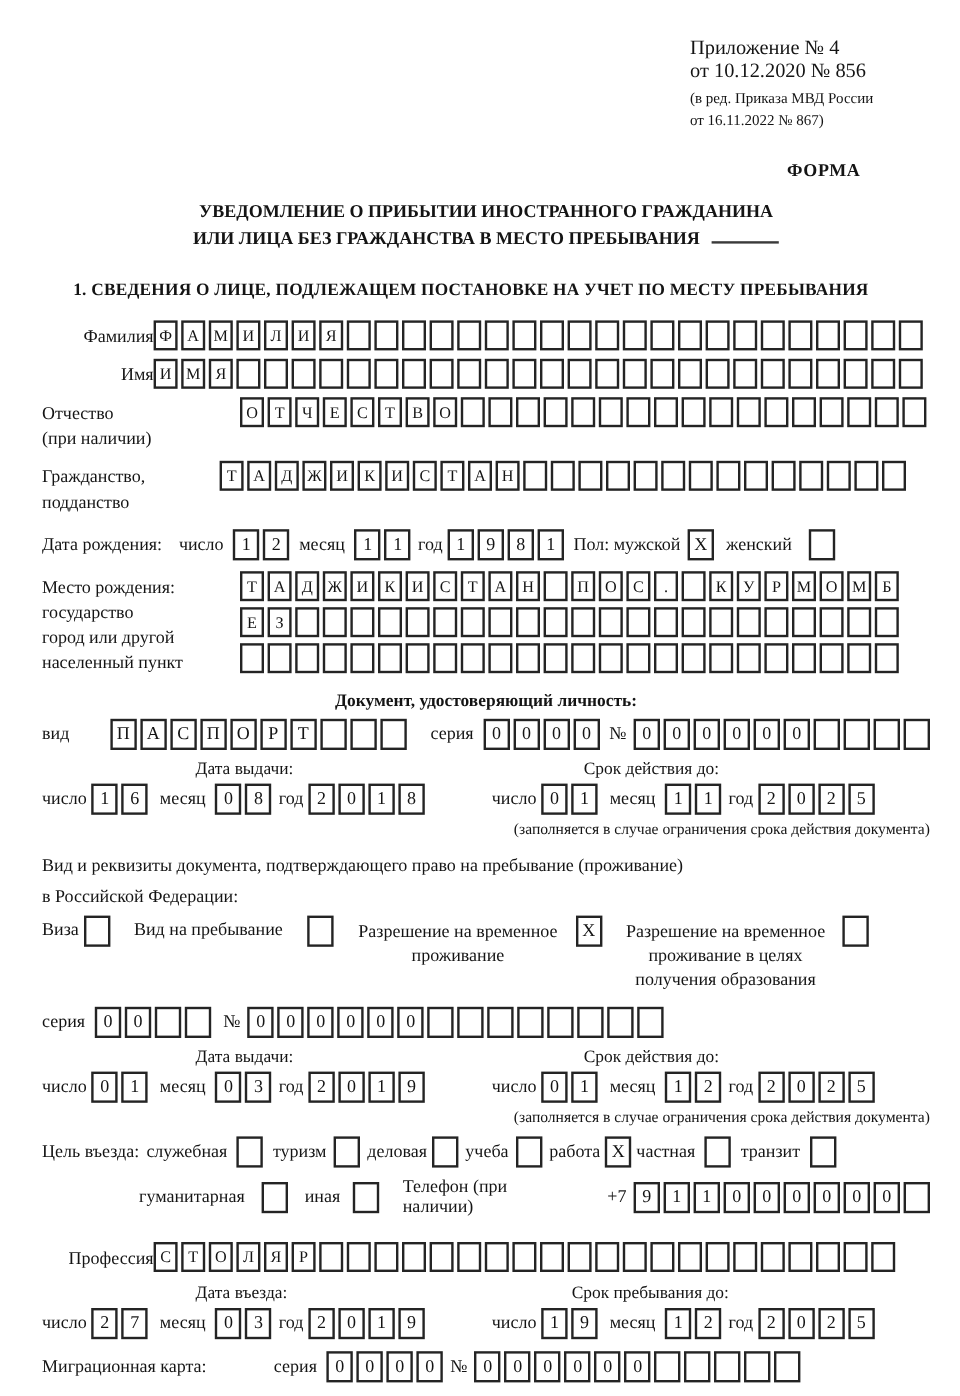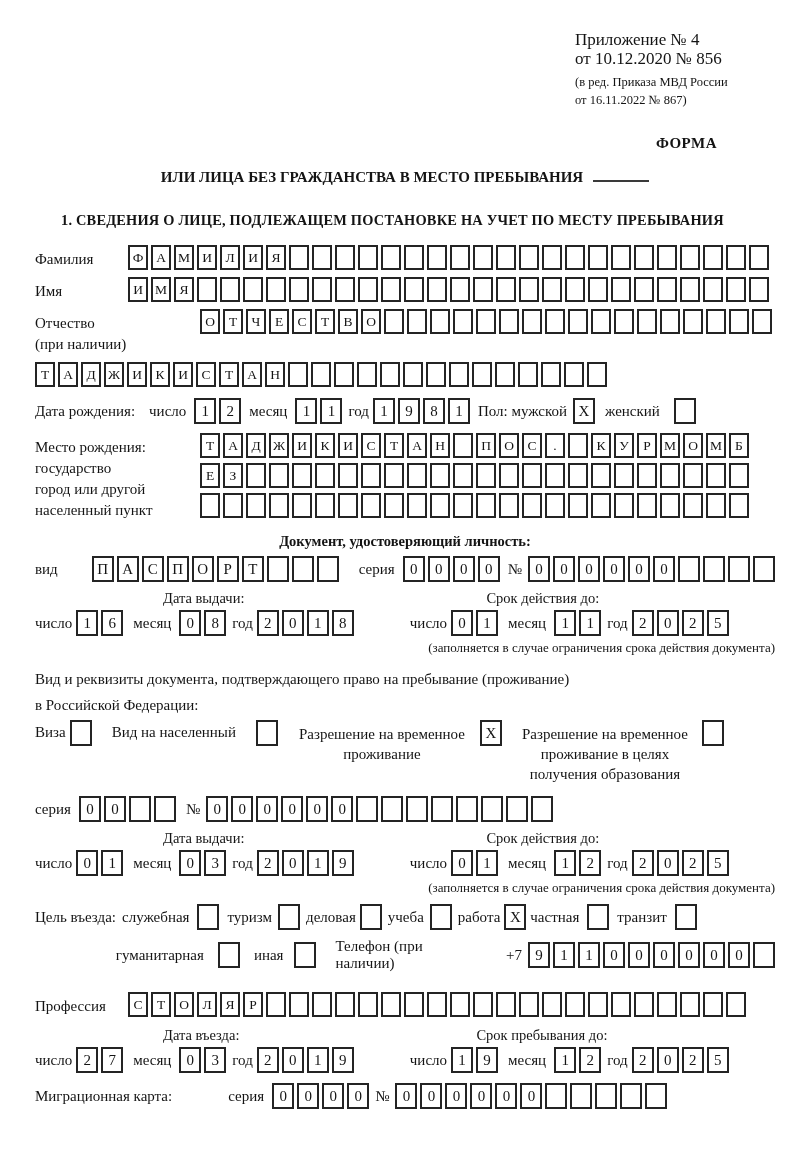--- a/index.html
+++ b/index.html
@@ -12,21 +12,21 @@
   }
   .appendix { margin-left:540px; font-size:17px; line-height:19px; }
   .edition  { margin-left:540px; font-size:12.5px; line-height:18px; margin-top:5px; }
   .form-word { text-align:right; padding-right:58px; font-weight:bold; font-size:15px; margin-top:26px; letter-spacing:.5px; }
   .title { text-align:center; font-weight:bold; font-size:15px; line-height:22px; margin-top:14px; }
   .blank-line { display:inline-block; width:56px; border-bottom:2px solid #3a3a3a; height:12px; margin-left:10px; }
   .sec-heading { margin-top:24px; margin-left:26px; font-weight:bold; font-size:14.4px; letter-spacing:.2px; }
 
   .frow { display:flex; align-items:flex-start; margin-top:7px; }
   .flabel { flex:none; padding-top:4px; line-height:21px; }
-  .w93 { width:93px; } .w165 { width:165px; } .w148 { width:148px; }
+  .w93 { width:93px;text-align:right; } .w165 { width:165px; } .w148 { width:148px; }
   .cells { display:flex; gap:3px; flex:none; }
   .cell {
     flex:none; width:20px; height:25px; border:2px solid #242424;
     display:flex; align-items:center; justify-content:center;
     font-size:13.5px; background:#fff;
   }
   .cells-lg .cell, .cells-lg.cells .cell { width:22px; height:26px; font-size:15px; }
   .cellcol { display:flex; flex-direction:column; gap:5px; }
 
   .inline-row { display:flex; align-items:center; margin-top:9px; }
@@ -50,20 +50,21 @@
   <div>Приложение № 4</div>
   <div>от 10.12.2020 № 856</div>
 </div>
 <div class="edition">
   <div>(в ред. Приказа МВД России</div>
   <div>от 16.11.2022 № 867)</div>
 </div>
 <div class="form-word">ФОРМА</div>
 
 <div class="title">
+  <div>УВЕДОМЛЕНИЕ О ПРИБЫТИИ ИНОСТРАННОГО ГРАЖДАНИНА</div>
   <div><span>ИЛИ ЛИЦА БЕЗ ГРАЖДАНСТВА В МЕСТО ПРЕБЫВАНИЯ</span><span class="blank-line"></span></div>
 </div>
 
 <div class="sec-heading">1. СВЕДЕНИЯ О ЛИЦЕ, ПОДЛЕЖАЩЕМ ПОСТАНОВКЕ НА УЧЕТ ПО МЕСТУ ПРЕБЫВАНИЯ</div>
 
 <div class="frow" style="margin-top:16px">
   <div class="flabel w93">Фамилия</div>
   <div class="cells">
       <span class="cell">Ф</span>
       <span class="cell">А</span>
@@ -157,20 +158,24 @@
       <span class="cell"></span>
       <span class="cell"></span>
       <span class="cell"></span>
       <span class="cell"></span>
       <span class="cell"></span>
       <span class="cell"></span>
     </div>
 </div>
 
 <div class="frow">
+  <div class="flabel w148">
+    <div>Гражданство,</div>
+    <div>подданство</div>
+  </div>
   <div class="cells">
       <span class="cell">Т</span>
       <span class="cell">А</span>
       <span class="cell">Д</span>
       <span class="cell">Ж</span>
       <span class="cell">И</span>
       <span class="cell">К</span>
       <span class="cell">И</span>
       <span class="cell">С</span>
       <span class="cell">Т</span>
@@ -416,21 +421,21 @@
 <div style="margin-top:10px; line-height:26px">
   <div>Вид и реквизиты документа, подтверждающего право на пребывание (проживание)</div>
   <div>в Российской Федерации:</div>
 </div>
 
 <div class="frow" style="margin-top:2px; align-items:flex-start">
   <span class="lbl" style="padding-top:4px">Виза</span>
     <span class="gap4"></span>
   <span class="checkbox"></span>
     <span class="gap20"></span>
-  <span class="lbl" style="padding-top:4px">Вид на населенный</span>
+  <span class="lbl" style="padding-top:4px">Вид на пребывание</span>
     <span class="gap20"></span>
   <span class="checkbox"></span>
     <span class="gap14"></span>
   <span class="opt-label" style="width:180px;padding-top:4px">Разрешение на временное проживание</span>
     <span class="gap8"></span>
   <span class="checkbox">X</span>
     <span class="gap14"></span>
   <span class="opt-label" style="width:178px;padding-top:4px">Разрешение на временное проживание в целях получения образования</span>
     <span class="gap8"></span>
   <span class="checkbox"></span>

